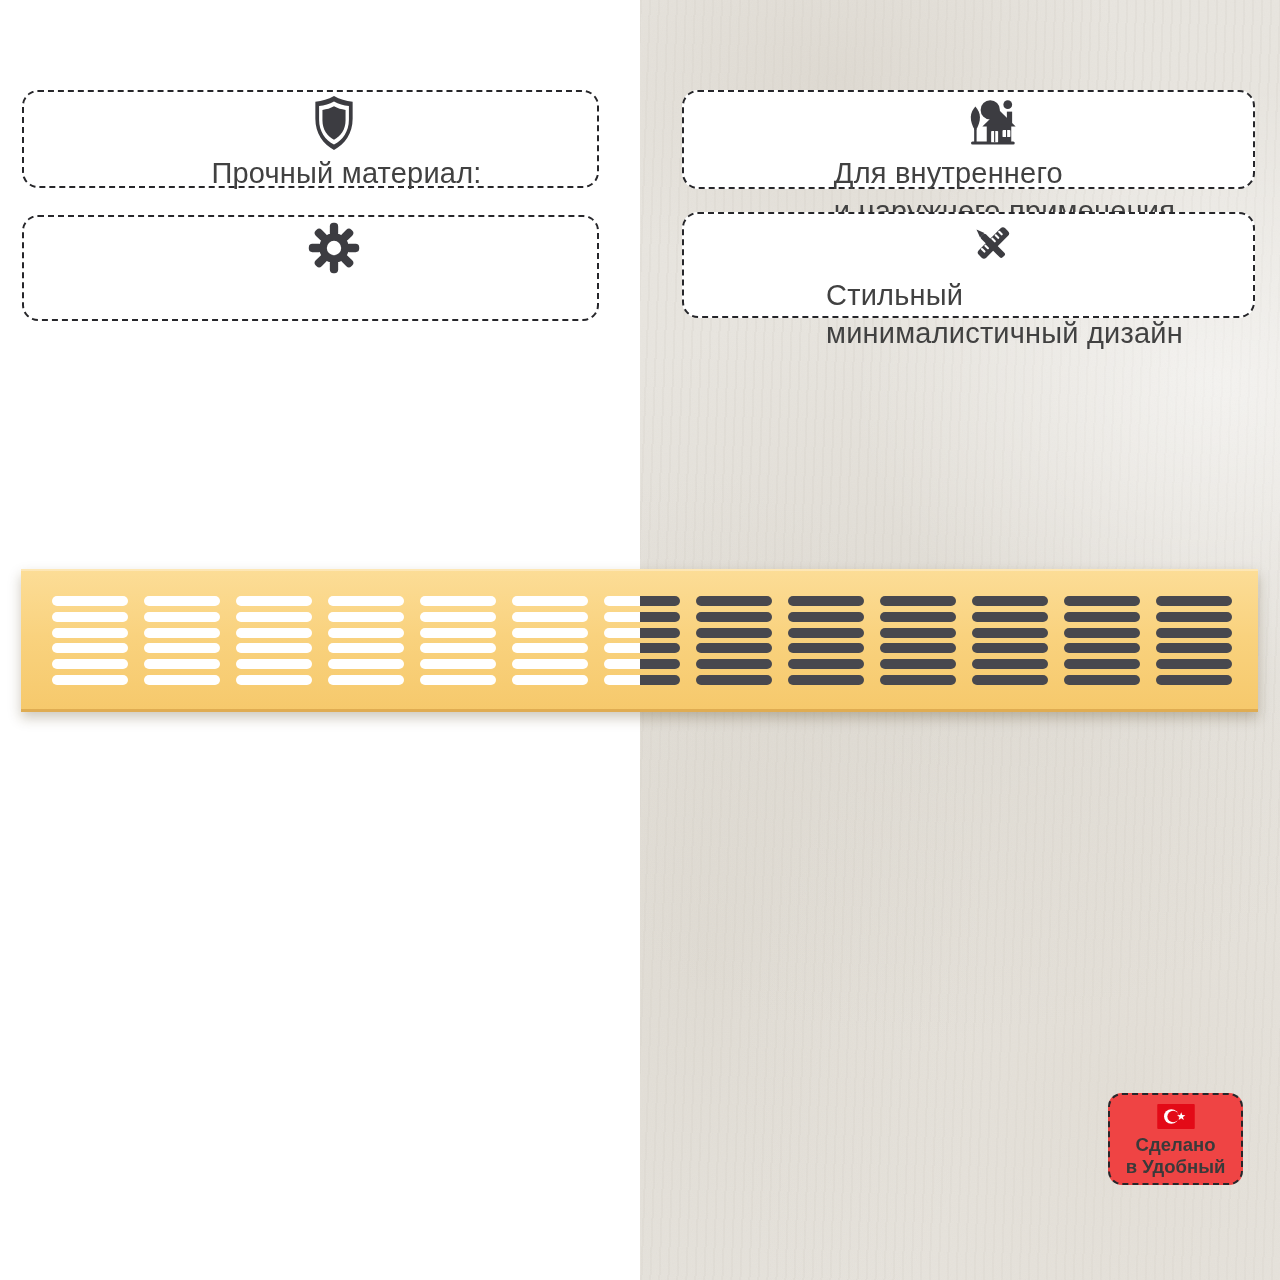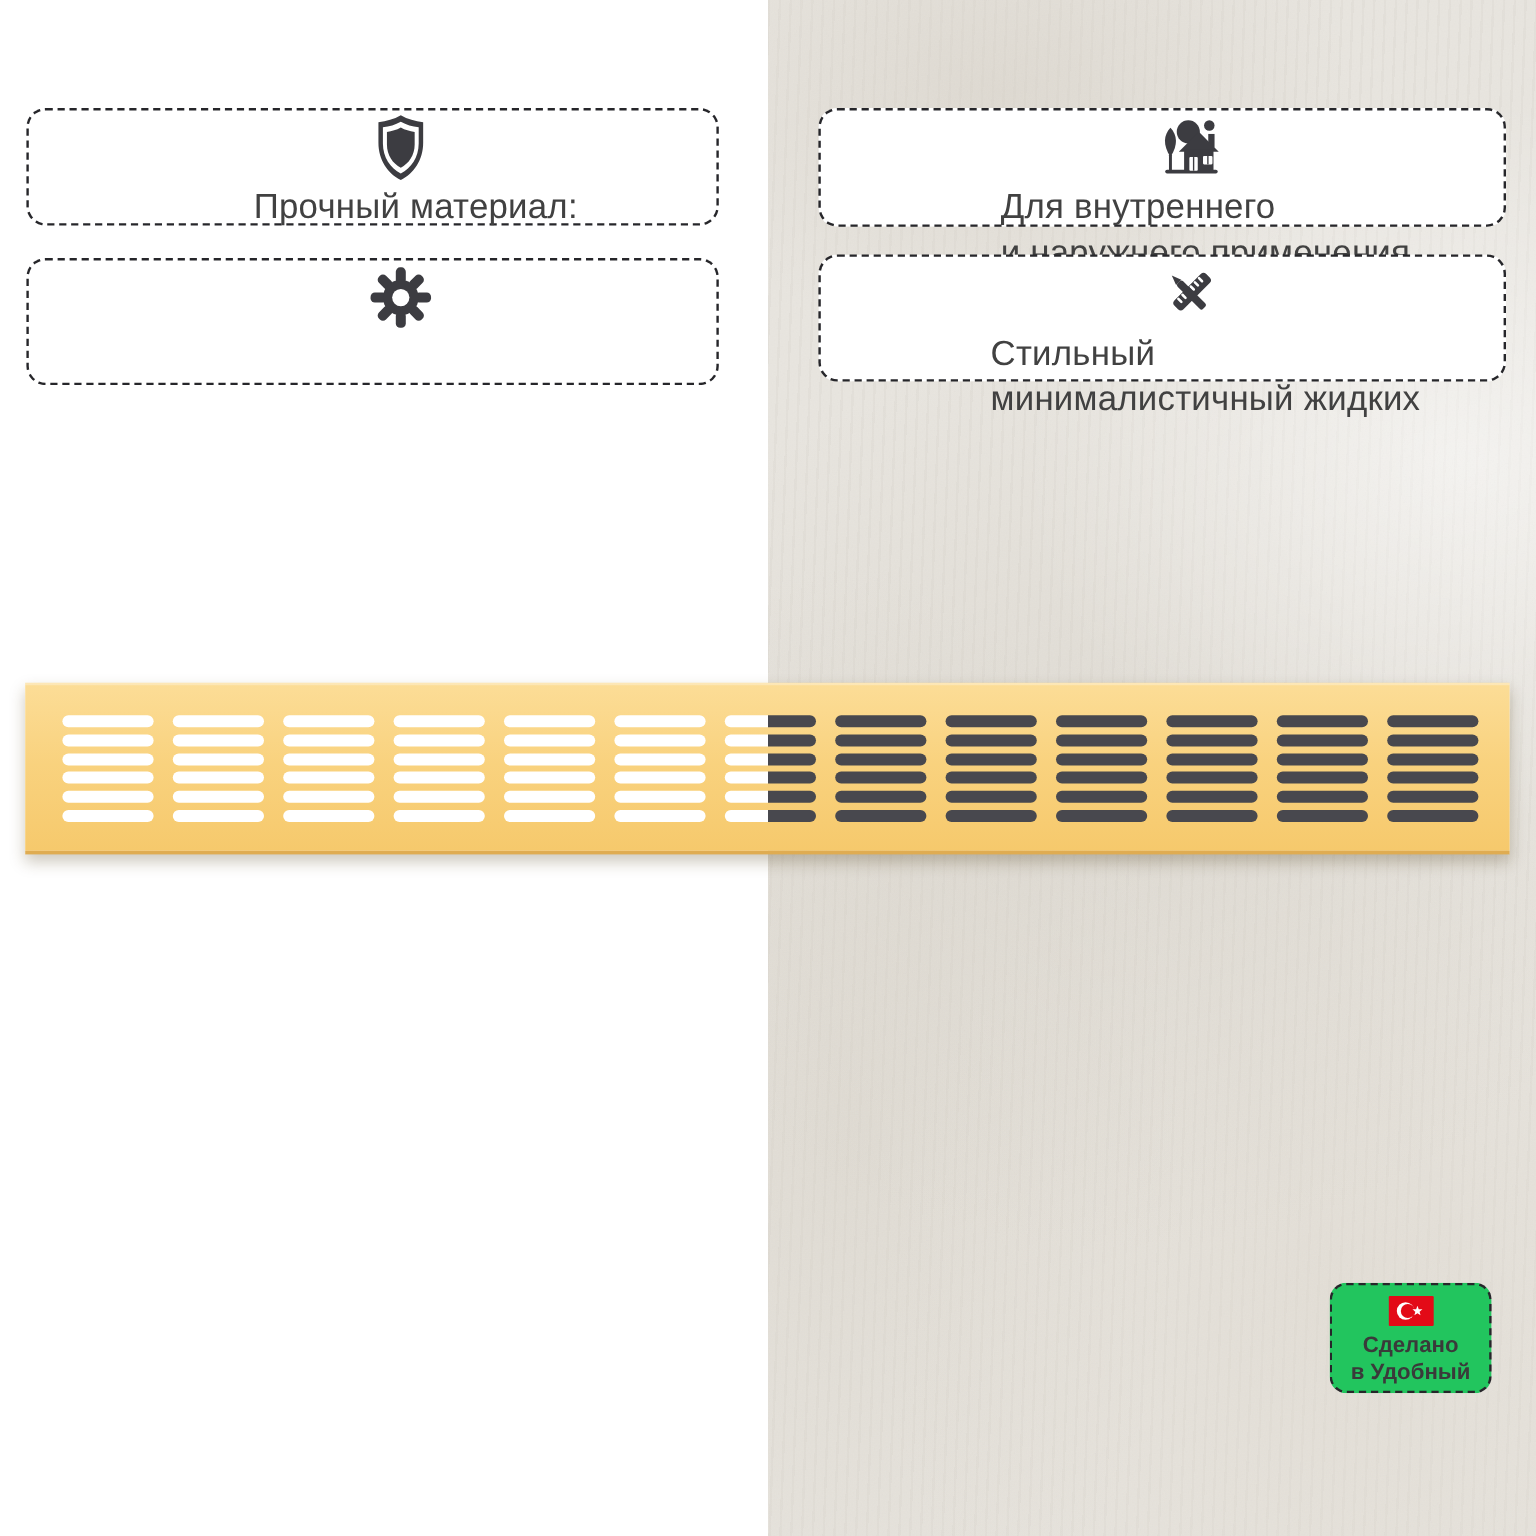--- a/index.html
+++ b/index.html
@@ -57,23 +57,23 @@
     box-sizing:border-box;
     background:linear-gradient(180deg, var(--gold-top,#fcdd97) 0%, #f9d27e 48%, var(--gold-bottom,#f6c96c) 100%);
     border-bottom:3px solid #dfac52;
     box-shadow:0 6px 12px rgba(80,60,20,.28), inset 0 2px 0 rgba(255,255,255,.30);
   }
   .slot-group{position:absolute;display:flex;flex-direction:column;justify-content:space-between;}
   .slot{width:100%;border-radius:6px;}
 
   
   .made-badge{
-    position:absolute;left:1108px;top:1069px;width:135px;height:92px;
+    position:absolute;left:1108px;top:1093px;width:135px;height:92px;
     box-sizing:border-box;
-    background:#22c55e;
+    background:#ef4444;
     border:2px dashed var(--border,#26262a);
     border-radius:14px;
     display:flex;flex-direction:column;align-items:center;
     padding-top:9px;
   }
   .made-badge .flag{width:38px;height:25px;display:block;}
   .made-badge .badge-text{
     margin-top:5px;
     font-size:18.5px;line-height:22px;font-weight:bold;
     color:#3a3a3a;text-align:center;
@@ -170,21 +170,21 @@
           <rect x="25.5" y="43" width="7" height="2.6" rx="1.3" fill="#ffffff"></rect>
         </g>
         <g transform="rotate(-45 32 32)" class="icon-fill">
           <rect x="28" y="15" width="8" height="37" rx="2.5"></rect>
           <polygon points="32,5 28.2,15 35.8,15"></polygon>
         </g>
       </svg>
     </div>
     <div class="feature-text">
       <span>Стильный</span>
-      <span>минималистичный жидких</span>
+      <span>минималистичный дизайн</span>
     </div>
   </div>
 
   <div class="vent-grille">
       <div class="slot-group" style="left: 31px; top: 27px; width: 76px; height: 89px;">
         <div class="slot" style="height: 10px; background: rgb(255, 255, 255);"></div>
         <div class="slot" style="height: 10px; background: rgb(255, 255, 255);"></div>
         <div class="slot" style="height: 10px; background: rgb(255, 255, 255);"></div>
         <div class="slot" style="height: 10px; background: rgb(255, 255, 255);"></div>
         <div class="slot" style="height: 10px; background: rgb(255, 255, 255);"></div>

